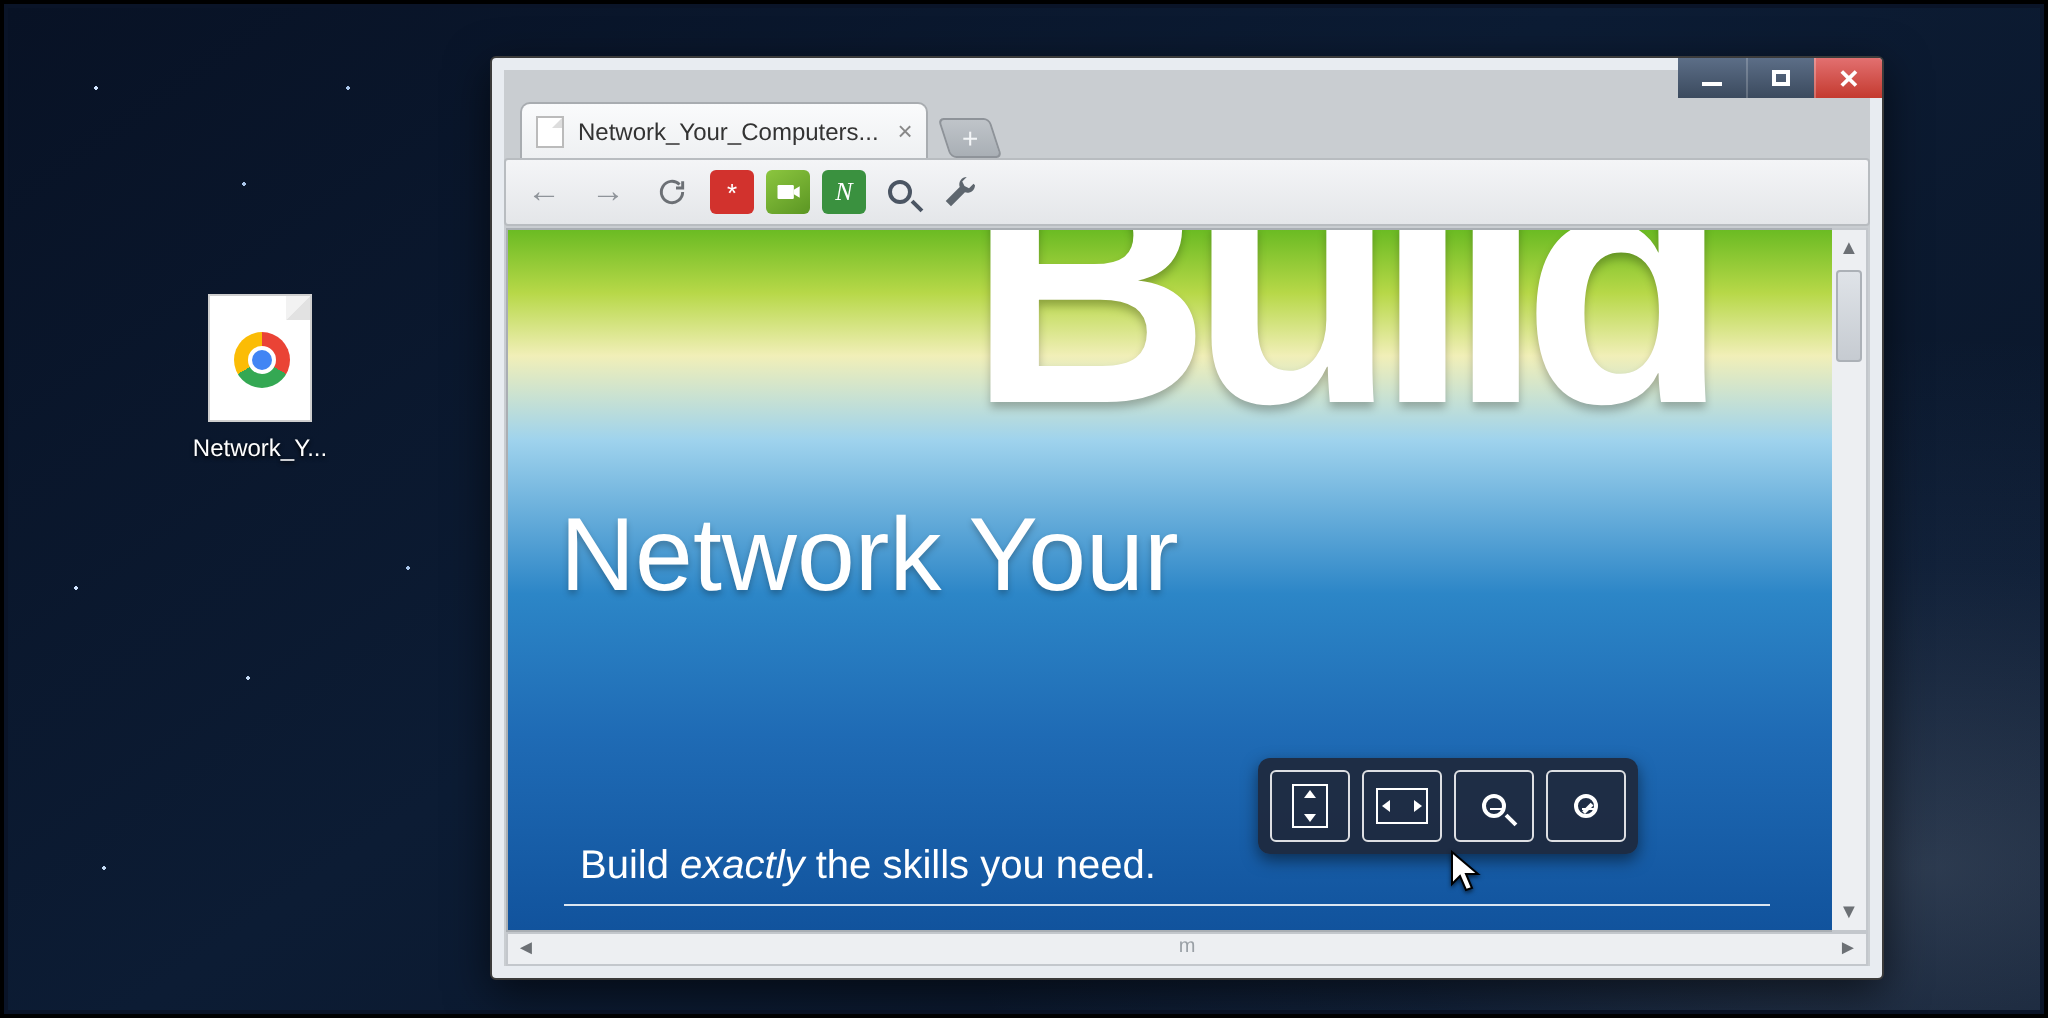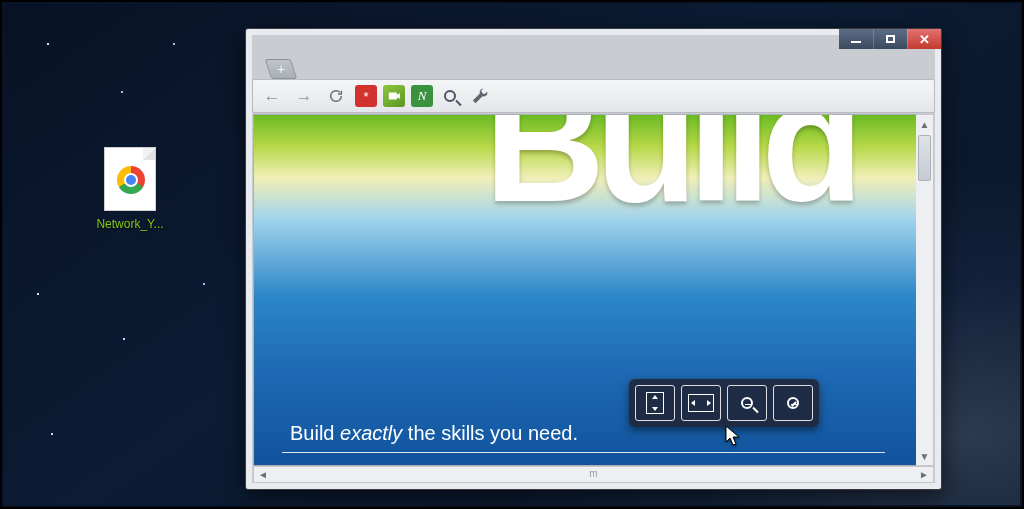--- a/index.html
+++ b/index.html
@@ -17,21 +17,21 @@
       radial-gradient(circle 1px at 118px 88px,#aac6ea 100%,transparent),
       radial-gradient(circle 1px at 34px 290px,#cfe3ff 100%,transparent),
       radial-gradient(circle 1px at 200px 280px,#aac6ea 100%,transparent),
       radial-gradient(circle 1px at  48px 430px,#c3d9f3 100%,transparent),
       radial-gradient(circle 1px at 120px 335px,#c3d9f3 100%,transparent),
       radial-gradient(circle 1px at 170px 40px,#aac6ea 100%,transparent),
       linear-gradient(145deg,#081225 0%,#0c1c34 45%,#0a1527 100%);
   }
 
   
-  .desktop-icon{position:absolute;left:80px;top:145px;width:96px;text-align:center;color:#84cc16;font-size:12px;text-shadow:0 1px 2px #000}
+  .desktop-icon{position:absolute;left:80px;top:145px;width:96px;text-align:center;color:#ffffff;font-size:12px;text-shadow:0 1px 2px #000}
   .file-page{width:52px;height:64px;margin:0 auto 6px;background:#fff;border:1px solid #cfcfcf;position:relative}
   .file-page:before{content:"";position:absolute;top:0;right:0;border-width:0 0 12px 12px;border-style:solid;border-color:transparent transparent #e2e2e2 transparent}
   .file-page:after{content:"";position:absolute;top:0;right:0;width:12px;height:12px;background:linear-gradient(135deg,#f2f2f2 50%,transparent 50%)}
   .chrome-logo{position:absolute;left:12px;top:18px;width:28px;height:28px;border-radius:50%;
     background:conic-gradient(#ea4335 0 120deg,#34a853 120deg 240deg,#fbbc05 240deg 360deg)}
   .chrome-logo:before{content:"";position:absolute;inset:7px;border-radius:50%;background:#fff}
   .chrome-logo:after{content:"";position:absolute;inset:9px;border-radius:50%;background:#4285f4}
 
   
   .window{position:absolute;left:243px;top:26px;width:697px;height:462px;border:1px solid #3b3b3b;border-radius:3px;
@@ -139,20 +139,25 @@
         </div>
       <div class="btn-max">
           <span class="glyph-box"></span>
         </div>
       <div class="btn-close">
           <span class="glyph-x">✕</span>
         </div>
     </div>
 
     <div class="tabstrip">
+      <div class="tab">
+        <span class="page-ico"></span>
+        <span>Network_Your_Computers...</span>
+        <span class="tab-x">×</span>
+      </div>
       <div class="newtab">
           <span>+</span>
         </div>
     </div>
 
     <div class="toolbar">
       <div class="nav-btn">←</div>
       <div class="nav-btn">→</div>
       <div class="nav-btn reload">
         <svg viewBox="0 0 24 24" fill="none" stroke="#6c7075" stroke-width="2.2">
@@ -173,21 +178,21 @@
       <div class="nav-btn wrench">
         <svg width="18" height="18" viewBox="0 0 24 24" fill="#5e666e">
             <path d="M22 7.5a5 5 0 0 1-6.7 4.7L6 21.5 2.5 18l9.3-9.3A5 5 0 0 1 16.5 2l-3 3 1.5 3 3 1.5 3-3z"></path>
           </svg>
       </div>
     </div>
 
     <div class="content">
       <div class="step-text">Build</div>
       <div class="title-text">
-        <br>
+        <span>Network Your</span><br>
       </div>
       <div class="rule"></div>
       <div class="subtitle">
         <span>Build </span><em>exactly</em><span> the skills you need.</span>
       </div>
     </div>
 
     <div class="vscroll">
       <div class="arrow">▲</div>
       <div class="thumb"></div>

